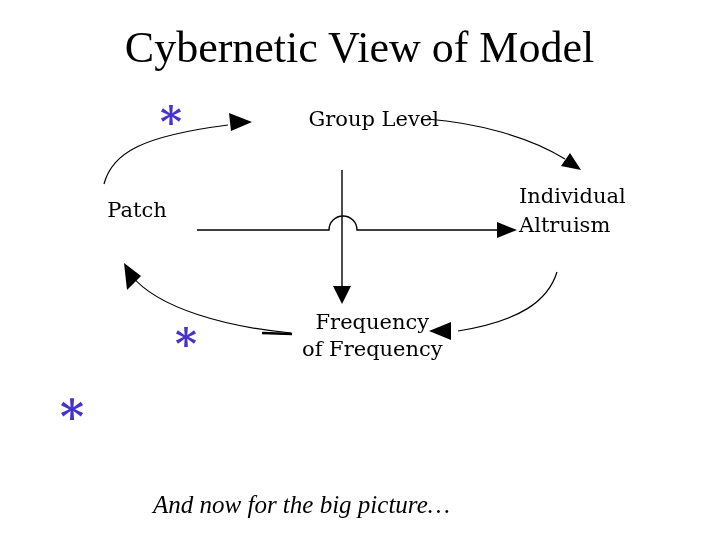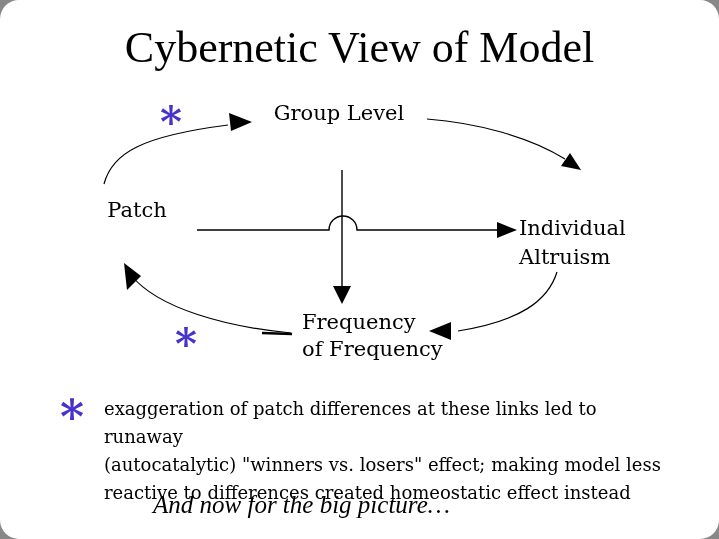--- a/index.html
+++ b/index.html
@@ -3,21 +3,20 @@
 <meta charset="utf-8">
 <style>
   html,body{margin:0;padding:0;background:#888;}
   .slide{
     position:relative;
     width:719px;height:539px;
     background:#ffffff;
     overflow:hidden;
     font-family:"DejaVu Serif", serif;
     color:#000;
-    border-radius:19px;
   }
   .title{
     position:absolute;left:0;top:22px;width:719px;
     text-align:center;
     font-family:"Liberation Serif", serif;
     font-size:44px;font-weight:400;
     letter-spacing:0px;
     margin:0;
   }
   .arrows{position:absolute;left:0;top:0;}
@@ -80,33 +79,28 @@
       <polygon points="429,331 451,322 451,340" fill="#000"></polygon>
     </g>
 
     <g>
       <path d="M 291 333 C 228 327, 158 309, 131 275" fill="none" stroke="#000" stroke-width="1.2"></path>
       <path d="M 262 333 L 292 334" fill="none" stroke="#000" stroke-width="2.6"></path>
       <polygon points="124,263 141,276 127,290" fill="#000"></polygon>
     </g>
   </svg>
 
-  <div class="node centered" style="left:239px;top:100px;width:200px;"><span>Group Level</span><br></div>
+  <div class="node centered" style="left:239px;top:106px;width:200px;text-align:right;"><span>Group Level</span><br></div>
 
-  <div class="node" style="left:519px;top:182px;line-height:29px;margin-top:32px;"><span>Individual</span><br><span>Altruism</span><br></div>
+  <div class="node" style="left:519px;top:182px;line-height:29px;"><span>Individual</span><br><span>Altruism</span><br></div>
 
   <div class="node centered" style="left:37px;top:197px;width:200px;line-height:26px;"><span>Patch</span><br></div>
 
-  <div class="node" style="left:302px;top:309px;"><span>Frequency</span><br><span>of Frequency</span></div>
+  <div class="node" style="left:302px;top:309px;text-align:center;"><span>Frequency</span><br><span>of Frequency</span></div>
 
   <div class="asterisk" style="left: 160px; top: 104px; color: rgb(71, 51, 204);">*</div>
   <div class="asterisk" style="left: 175px; top: 326px; color: rgb(71, 51, 204);">*</div>
 
   <div class="asterisk footnote-marker" style="left: 60px; top: 397px; color: rgb(71, 51, 204);">*</div>
-  <div class="footnote-text">
-    <div>exaggeration of patch differences at these links led to runaway</div>
-    <div>(autocatalytic) "winners vs. losers" effect; making model less</div>
-    <div>reactive to differences created homeostatic effect instead</div>
-  </div>
 
   <div class="closing">And now for the big picture…</div>
 
 </div>
 
 </body></html>

